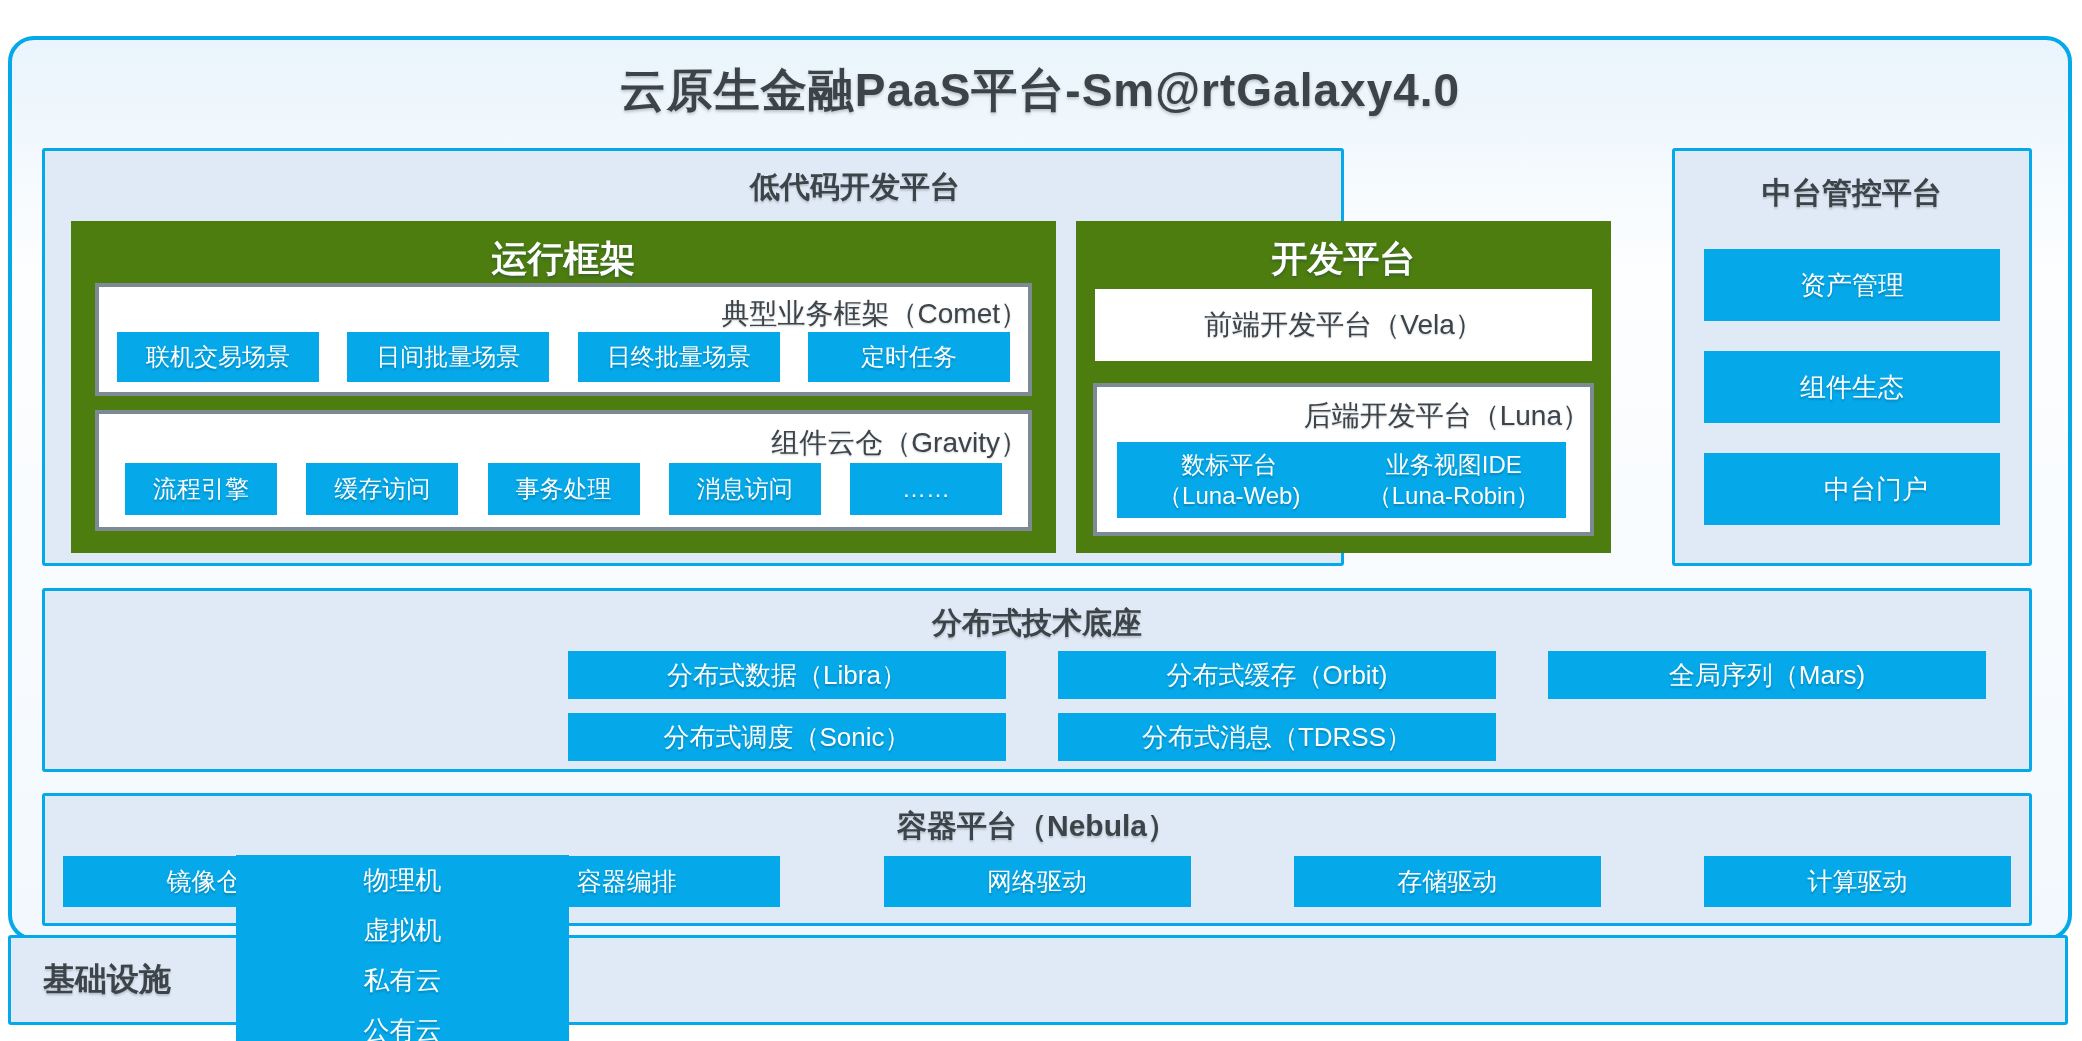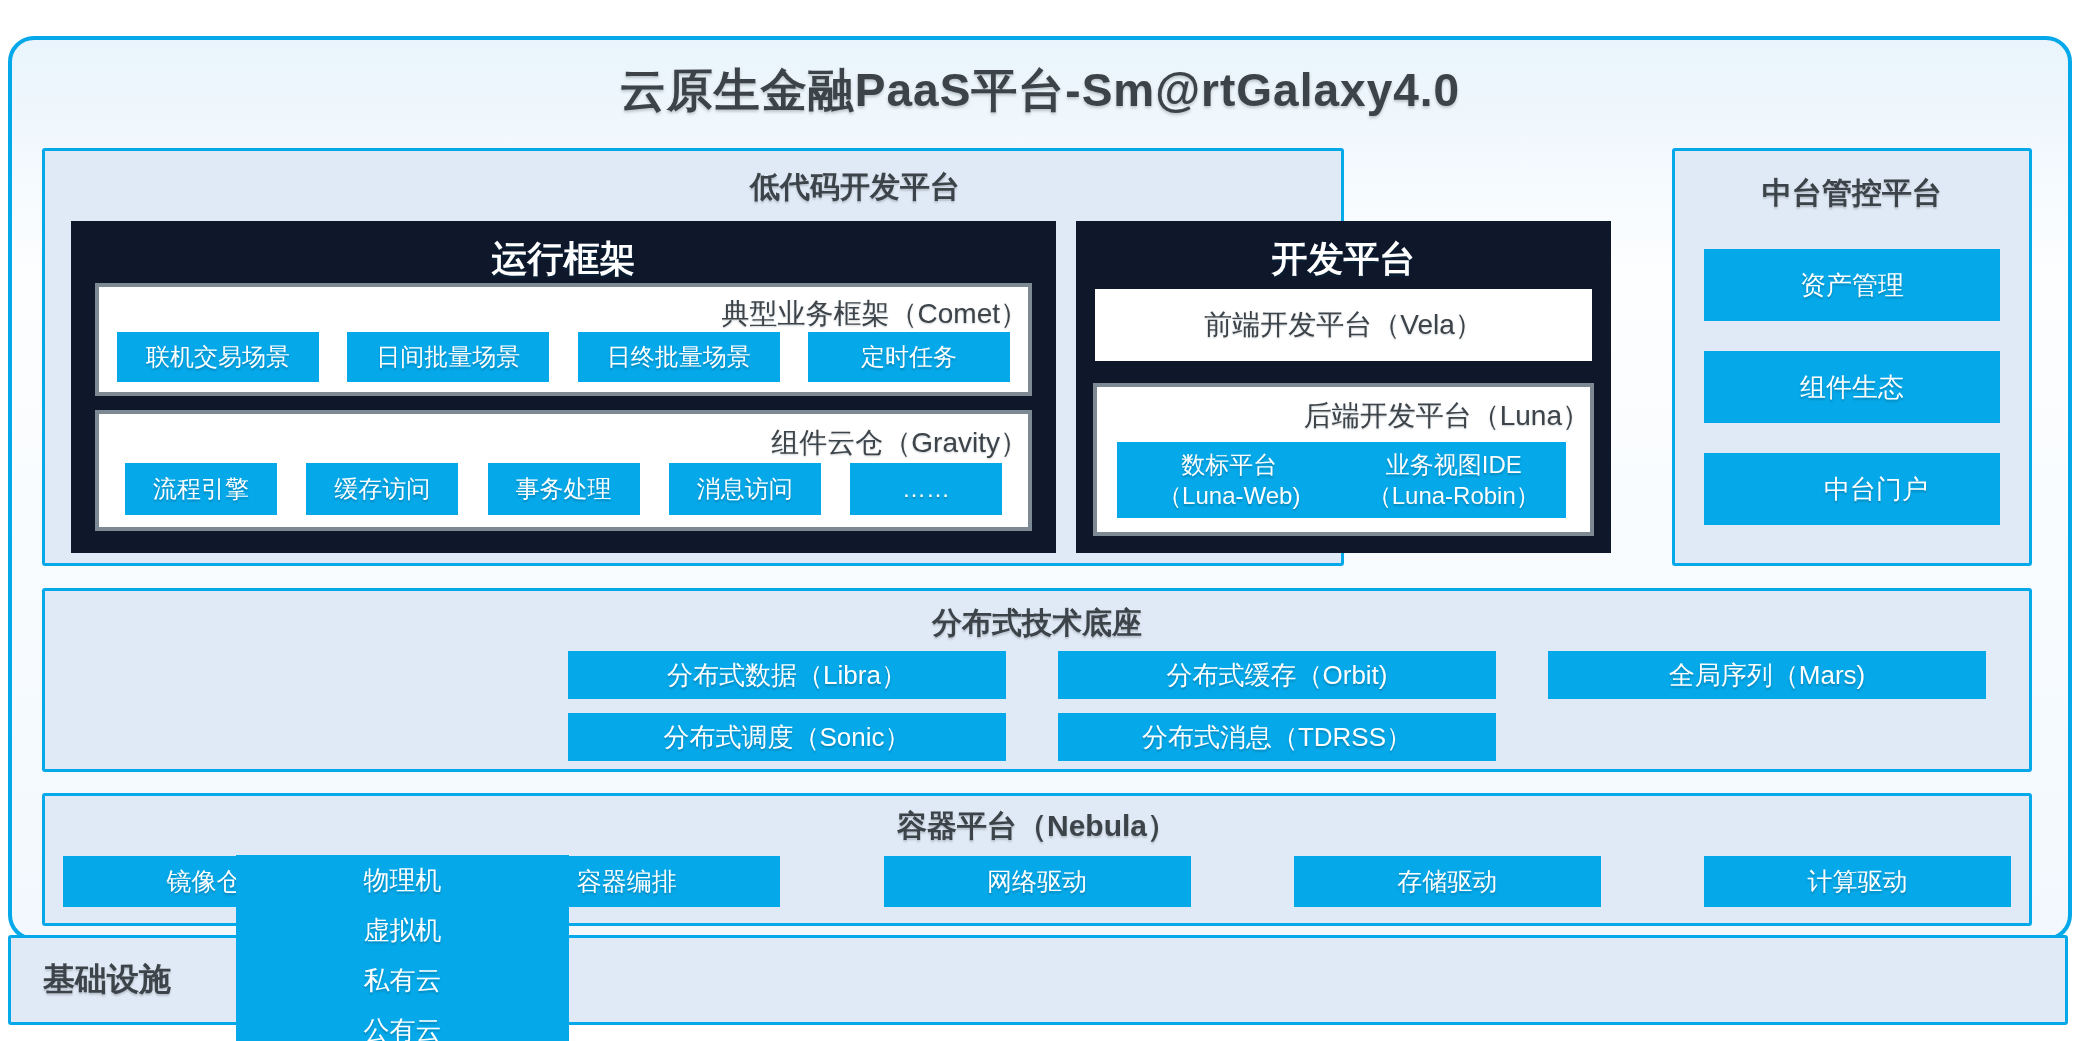--- a/index.html
+++ b/index.html
@@ -42,21 +42,21 @@
     position: absolute; top: 16px; left: 62.5%; transform: translateX(-50%); white-space: nowrap;
   }
   #sec-mid > .sec-head, #sec-dist > .sec-head, #sec-container > .sec-head {
     position: absolute; left: 0; right: 0; text-align: center;
   }
   #sec-mid > .sec-head { top: 22px; }
   #sec-dist > .sec-head { top: 12px; }
   #sec-container > .sec-head { top: 10px; }
 
   
-  .bluepanel { position: absolute; background: #0f172a; }
+  .bluepanel { position: absolute; background: #4d7c0f; }
   #panel-runtime { left: 26px;   top: 70px; width: 985px; height: 332px; }
   #panel-dev     { left: 1031px; top: 70px; width: 535px; height: 332px; }
   .panel-title {
     position: absolute; top: 14px; left: 0; right: 0; text-align: center;
     color: #fff; font-size: 36px; font-weight: bold;
     text-shadow: 0 2px 3px rgba(0,60,90,.35);
   }
 
   
   .white-box { position: absolute; background: #ffffff; border: 4px solid #7e8a93; }

